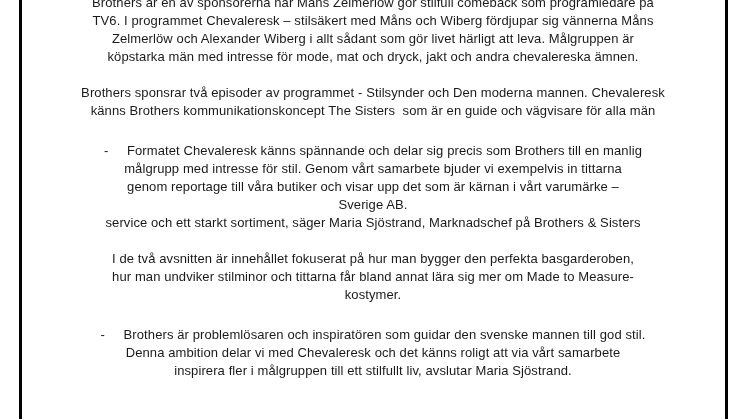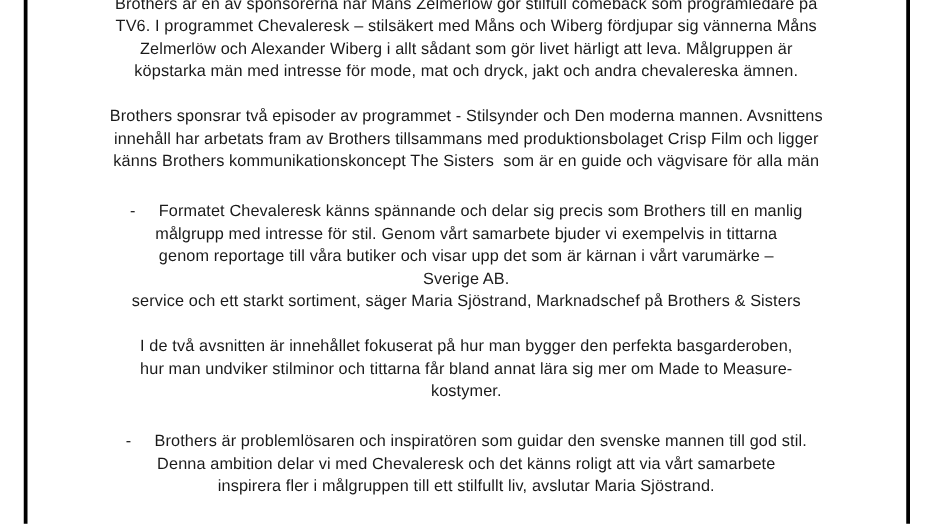--- a/index.html
+++ b/index.html
@@ -42,22 +42,21 @@
 <div class="border-line left" style="background: rgb(0, 0, 0);"></div>
 <div class="border-line right" style="background: rgb(0, 0, 0);"></div>
 <div id="doc" style="color: rgb(26, 26, 26);">
     <div class="para">
       <div class="line"><span class="">Brothers är en av sponsorerna när Måns Zelmerlöw gör stilfull comeback som programledare på</span></div>
       <div class="line"><span class="">TV6. I programmet </span><span class="italic">Chevaleresk – stilsäkert med Måns och Wiberg</span><span class=""> fördjupar sig vännerna Måns</span></div>
       <div class="line"><span class="">Zelmerlöw och Alexander Wiberg i allt sådant som gör livet härligt att leva. Målgruppen är</span></div>
       <div class="line"><span class="">köpstarka män med intresse för mode, mat och dryck, jakt och andra chevalereska ämnen.</span></div>
     </div>
     <div class="para">
-      <div class="line"><span class="">Brothers sponsrar två episoder av programmet - </span><span class="italic">Stilsynder</span><span class=""> och </span><span class="italic">Den moderna mannen</span><span class="">. Avsnittens</span></div>
-      <div class="line"><span class="">innehåll har arbetats fram av Brothers tillsammans med produktionsbolaget Crisp Film och ligger</span></div>
+      <div class="line"><span class="">Brothers sponsrar två episoder av programmet - </span><span class="italic">Stilsynder</span><span class=""> och </span><span class="italic">Den moderna mannen</span><span class="">. Chevaleresk</span></div>
       <div class="line"><span class="">känns Brothers kommunikationskoncept </span><span class="italic">The Sisters</span><span class="">&nbsp; som är en guide och vägvisare för alla män</span></div>
     </div>
     <div class="para para--quote">
       <div class="line"><span class="">-&nbsp;&nbsp;&nbsp;&nbsp; </span><span class="italic">Formatet Chevaleresk känns spännande och delar sig precis som Brothers till en manlig</span></div>
       <div class="line"><span class="italic">målgrupp med intresse för stil. Genom vårt samarbete bjuder vi exempelvis in tittarna</span></div>
       <div class="line"><span class="italic">genom reportage till våra butiker och visar upp det som är kärnan i vårt varumärke –</span></div>
       <div class="line"><span class="italic">Sverige AB.</span></div>
       <div class="line"><span class="italic">service och ett starkt sortiment, säger Maria Sjöstrand, Marknadschef på Brothers &amp; Sisters</span></div>
     </div>
     <div class="para">

